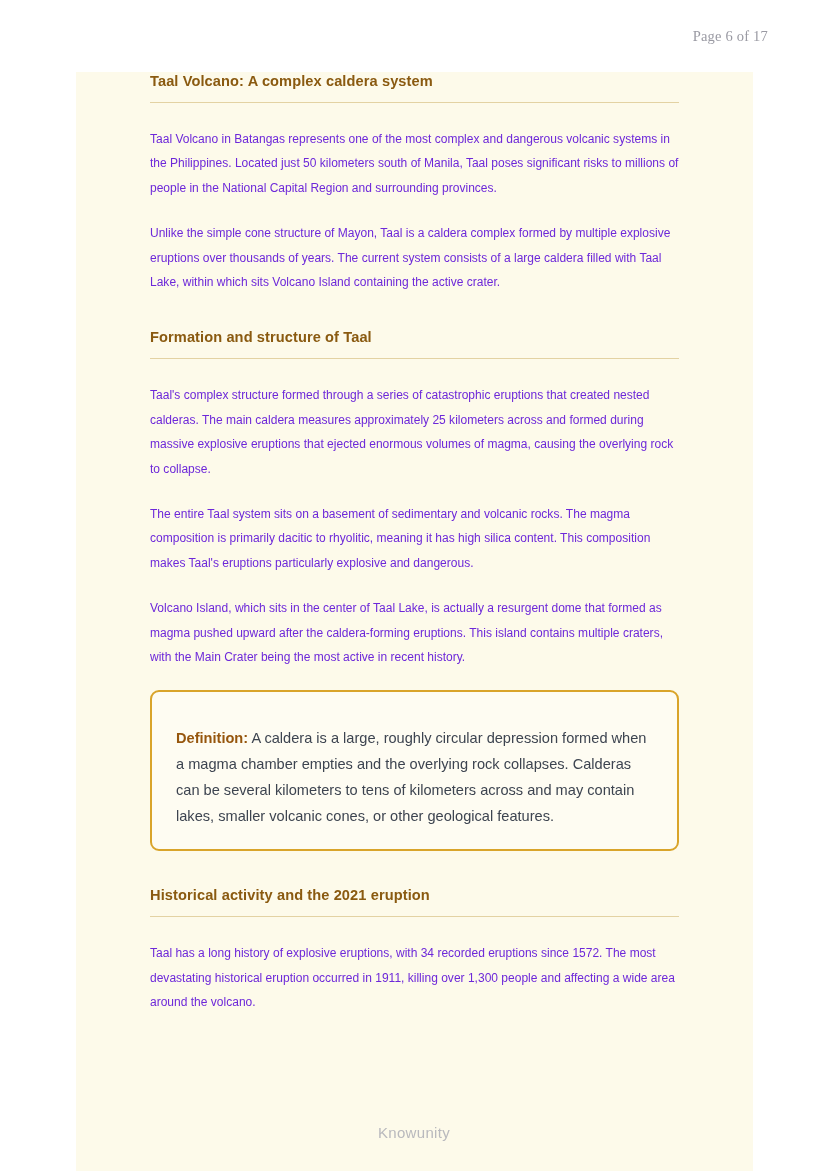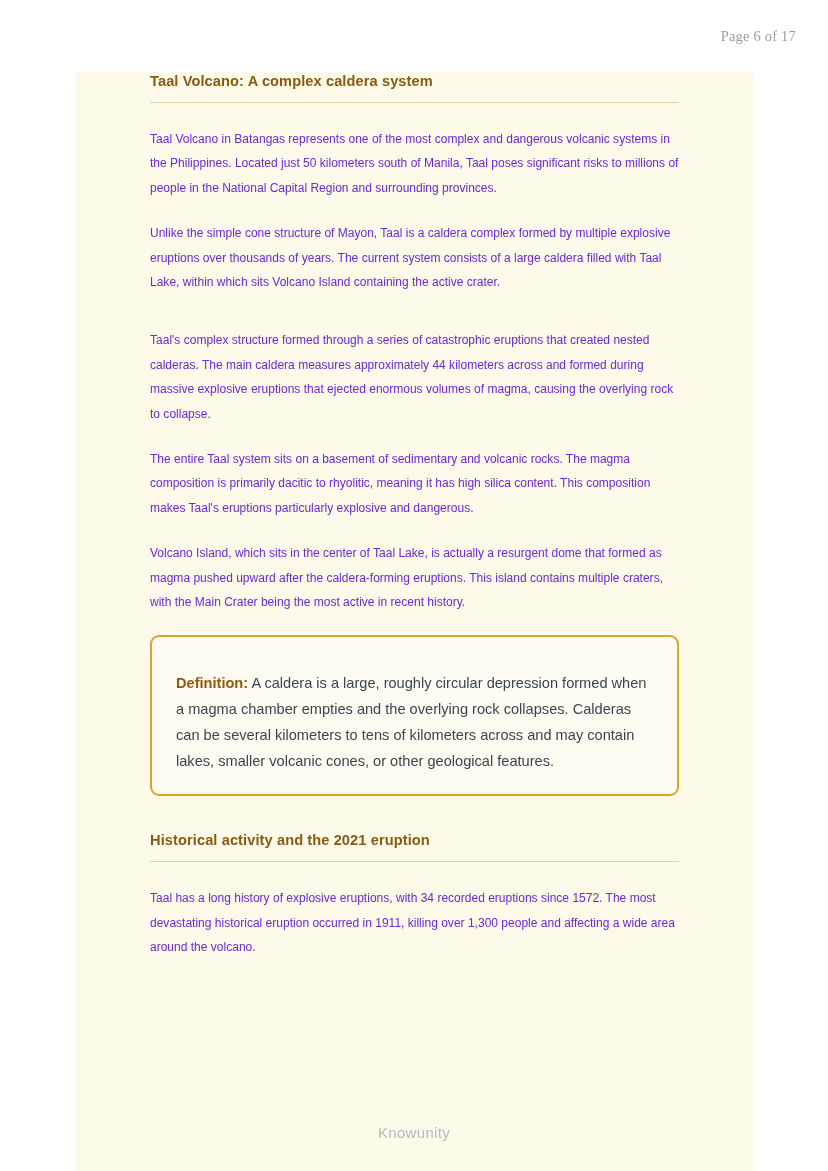--- a/index.html
+++ b/index.html
@@ -17,21 +17,21 @@
   }
 
   
   .page-header {
     position: absolute;
     top: 0;
     left: 0;
     width: 828px;
     height: 72px;
     box-sizing: border-box;
-    padding-right: 32px;
+    padding-right: 60px;
     display: flex;
     align-items: center;
     justify-content: flex-end;
   }
   .page-indicator {
     font-family: "Liberation Serif", serif;
     font-size: 14.5px;
     color: #9a9aa3;
     letter-spacing: 0.2px;
     white-space: nowrap;
@@ -149,21 +149,25 @@
 
     <div class="heading-block">
       <h2 class="section-heading">Taal Volcano: A complex caldera system</h2>
       <div class="heading-rule"></div>
     </div>
     <p class="body-paragraph">Taal Volcano in Batangas represents one of the most complex and dangerous volcanic systems in the Philippines. Located just 50 kilometers south of Manila, Taal poses significant risks to millions of people in the National Capital Region and surrounding provinces.</p>
     <p class="body-paragraph">Unlike the simple cone structure of Mayon, Taal is a caldera complex formed by multiple explosive eruptions over thousands of years. The current system consists of a large caldera filled with Taal Lake, within which sits Volcano Island containing the active crater.</p>
 
     <div class="spacer-before-heading"></div>
 
-    <p class="body-paragraph">Taal's complex structure formed through a series of catastrophic eruptions that created nested calderas. The main caldera measures approximately 44 kilometers across and formed during massive explosive eruptions that ejected enormous volumes of magma, causing the overlying rock to collapse.</p>
+    <div class="heading-block">
+      <h2 class="section-heading">Formation and structure of Taal</h2>
+      <div class="heading-rule"></div>
+    </div>
+    <p class="body-paragraph">Taal's complex structure formed through a series of catastrophic eruptions that created nested calderas. The main caldera measures approximately 25 kilometers across and formed during massive explosive eruptions that ejected enormous volumes of magma, causing the overlying rock to collapse.</p>
     <p class="body-paragraph">The entire Taal system sits on a basement of sedimentary and volcanic rocks. The magma composition is primarily dacitic to rhyolitic, meaning it has high silica content. This composition makes Taal's eruptions particularly explosive and dangerous.</p>
     <p class="body-paragraph">Volcano Island, which sits in the center of Taal Lake, is actually a resurgent dome that formed as magma pushed upward after the caldera-forming eruptions. This island contains multiple craters, with the Main Crater being the most active in recent history.</p>
 
     <div class="definition-box">
       <p class="definition-text">
         <span class="definition-label">Definition:</span>
         <span>A caldera is a large, roughly circular depression formed when a magma chamber empties and the overlying rock collapses. Calderas can be several kilometers to tens of kilometers across and may contain lakes, smaller volcanic cones, or other geological features.</span>
       </p>
     </div>
 

